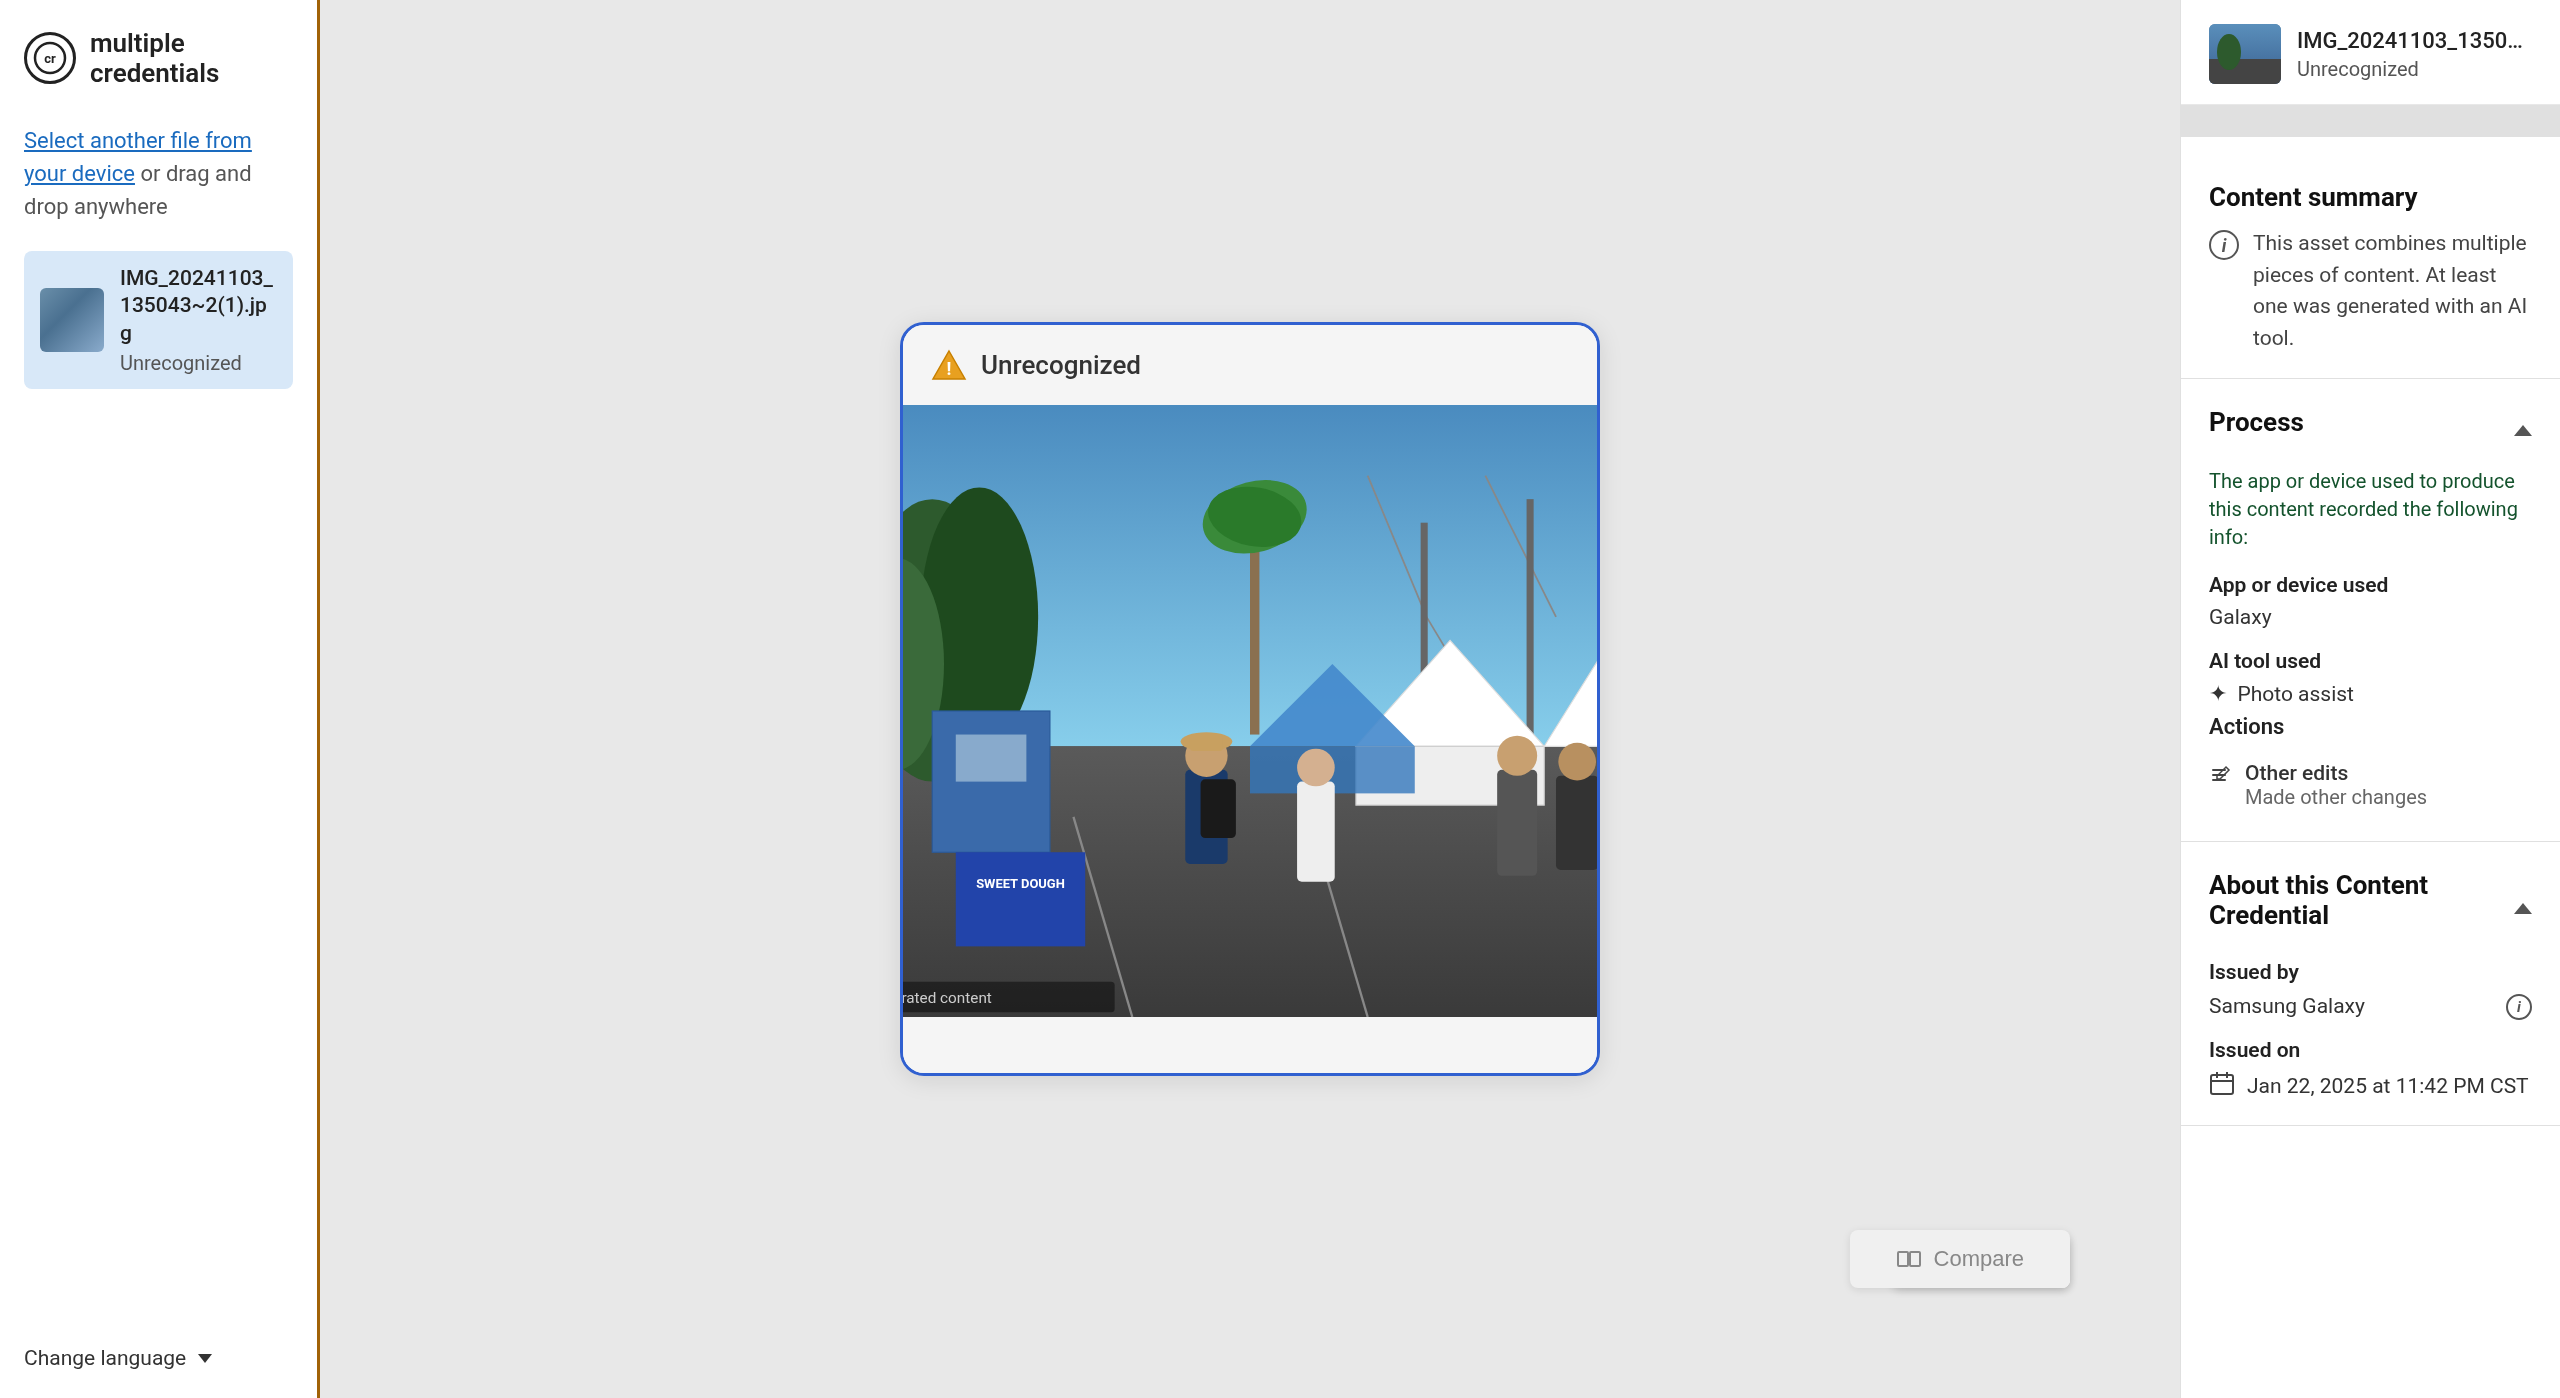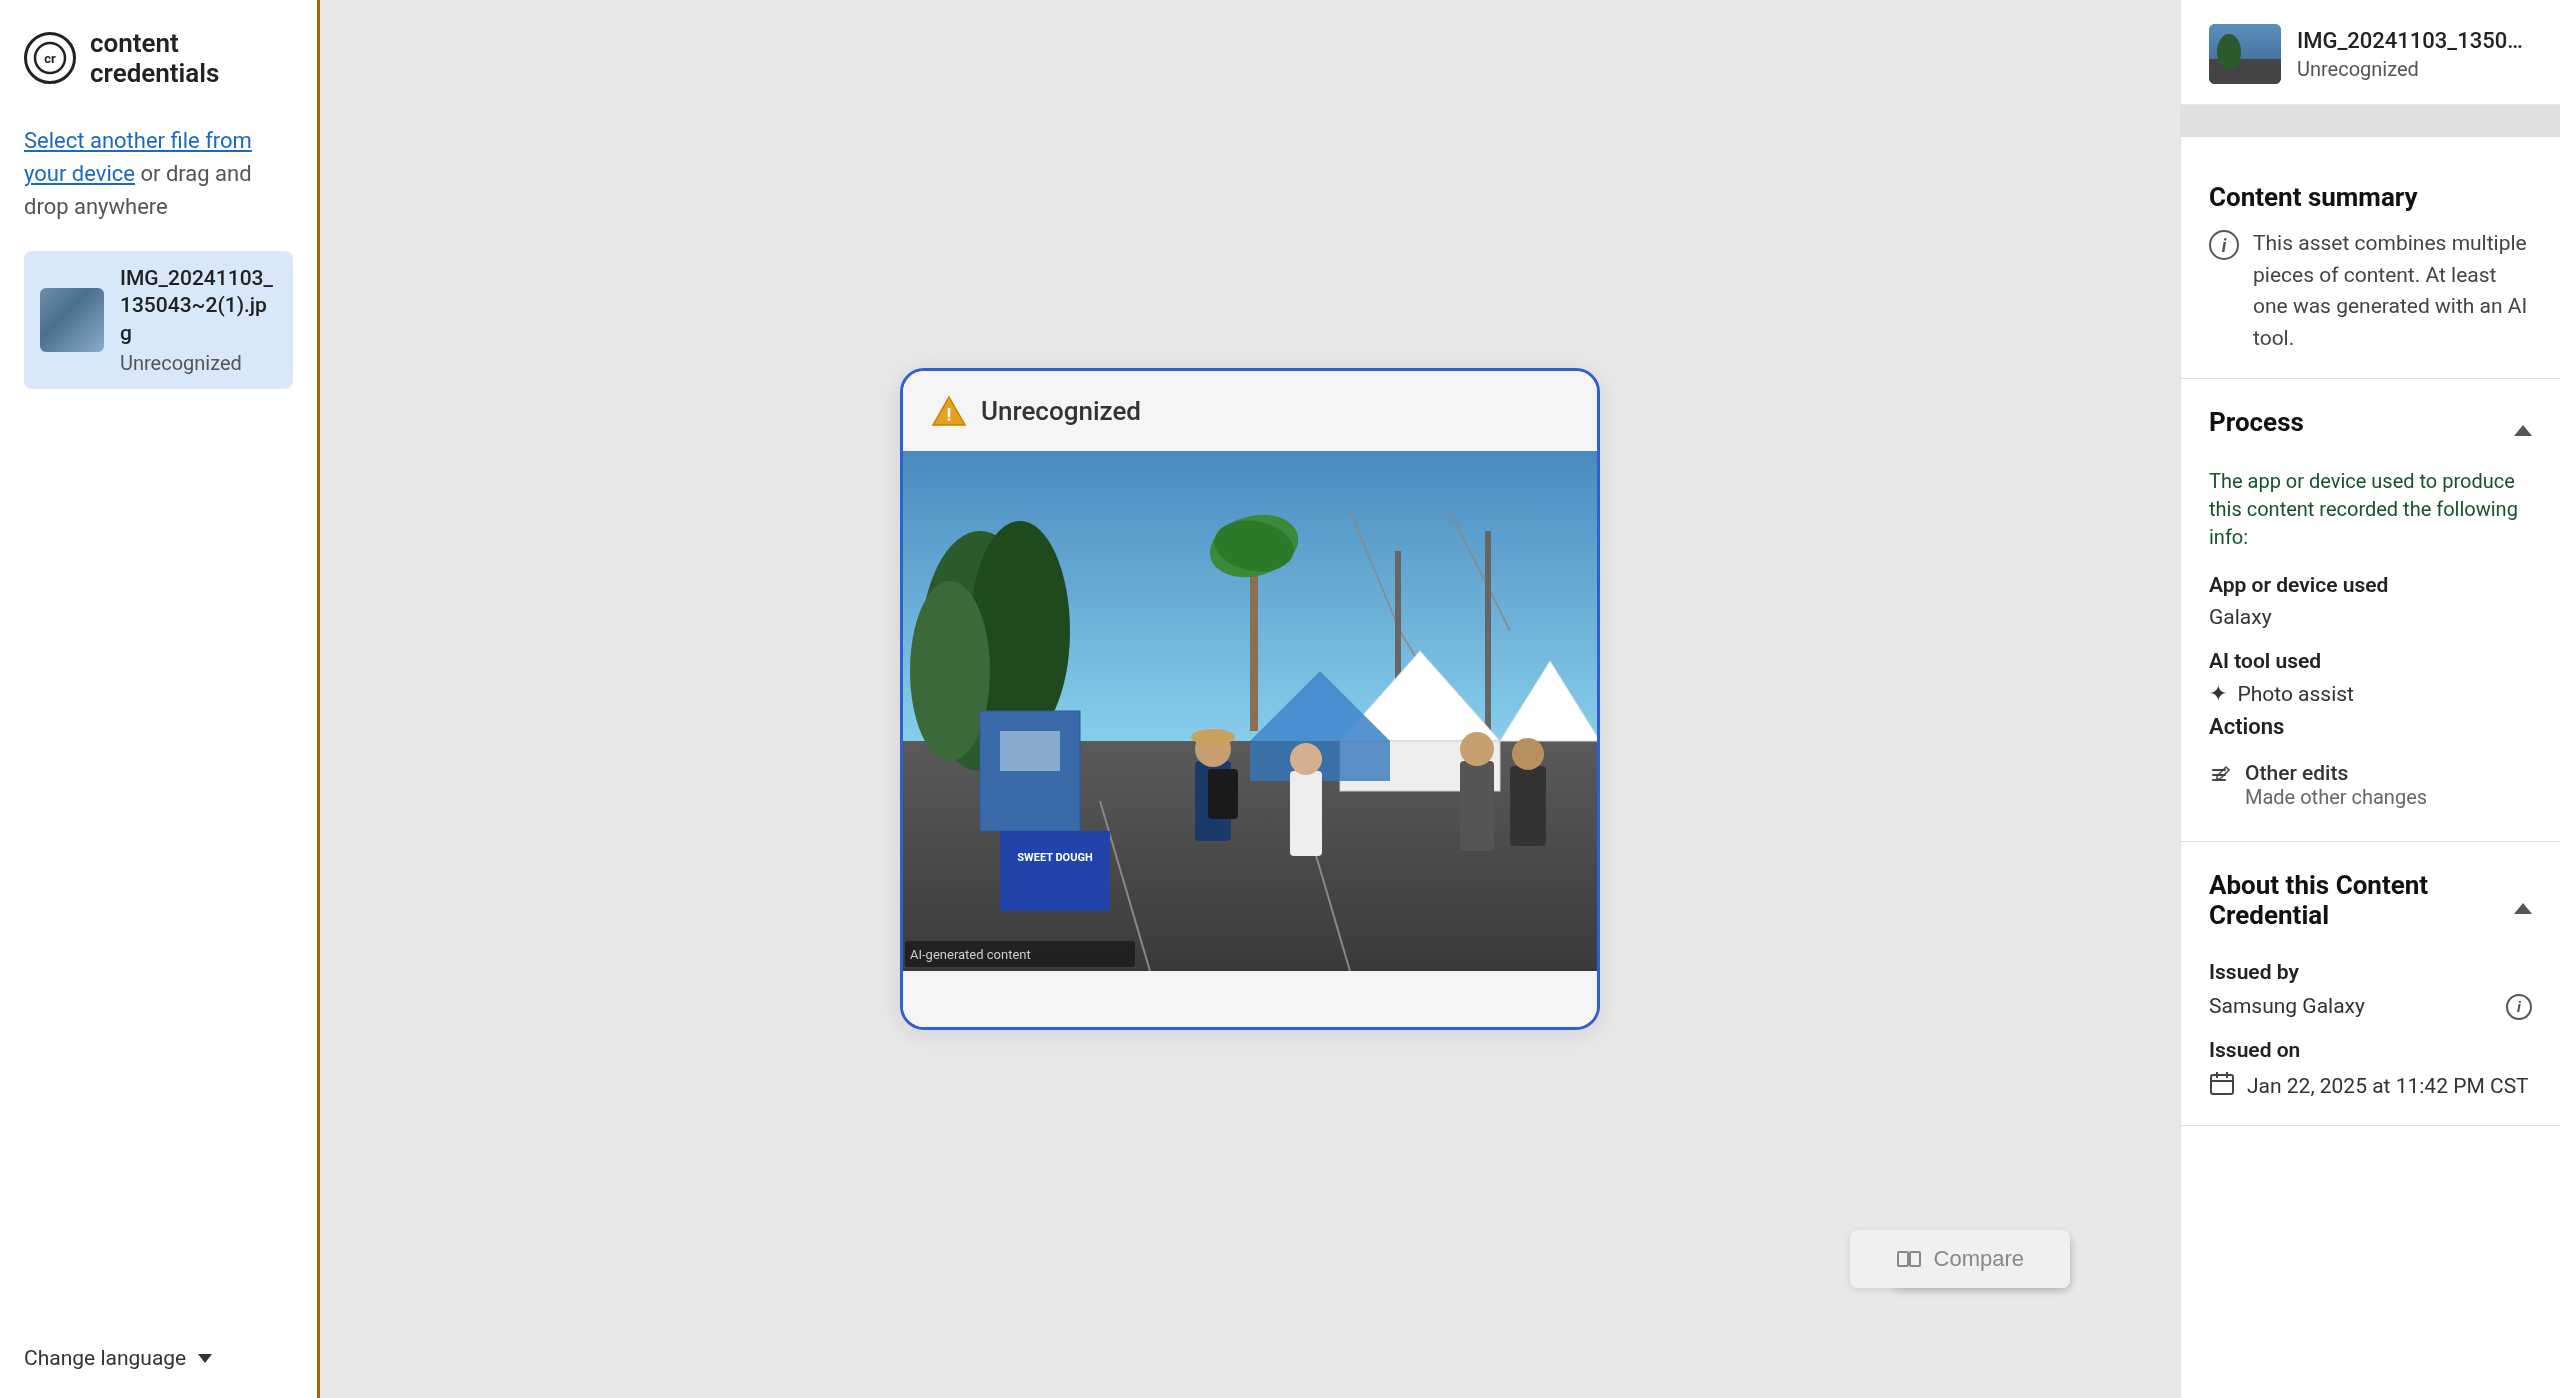--- a/index.html
+++ b/index.html
@@ -149,21 +149,21 @@
       height: 36px;
       flex-shrink: 0;
     }
     .unrecognized-label {
       font-size: 26px;
       font-weight: 500;
       color: #333;
     }
     .image-area {
       width: 100%;
-      height: 520px;
+      height: 612px;
       background: linear-gradient(180deg, #87CEEB 0%, #87CEEB 45%, #4a4a4a 45%, #3a3a3a 100%);
       overflow: hidden;
       position: relative;
     }
     .image-card-footer {
       padding: 28px;
       background: #f5f5f5;
       min-height: 50px;
     }
 
@@ -449,21 +449,21 @@
 <body>
 
 <div class="sidebar">
   <div class="sidebar-logo">
     <div class="logo-icon">
       <svg width="34" height="34" viewBox="0 0 34 34" fill="none">
         <circle cx="17" cy="17" r="15" stroke="#222" stroke-width="2.5" fill="none"></circle>
         <text x="17" y="22" text-anchor="middle" font-size="13" font-weight="bold" fill="#222">cr</text>
       </svg>
     </div>
-    <span class="logo-text">content credentials</span>
+    <span class="logo-text">multiple credentials</span>
   </div>
 
   <p class="select-file-text">
     <a class="select-file-link">Select another file from your device</a><span> or drag and drop anywhere</span>
   </p>
 
   <div class="file-item">
     <div class="file-thumbnail">
       <div class="file-thumb-inner"></div>
     </div>

